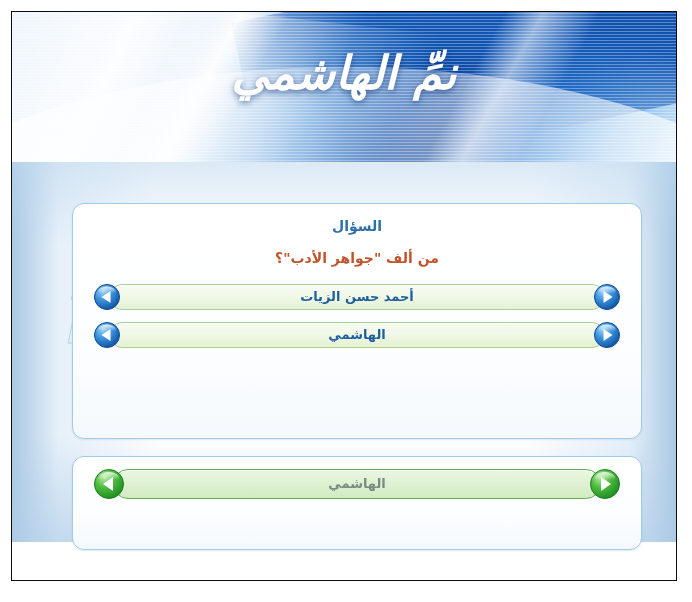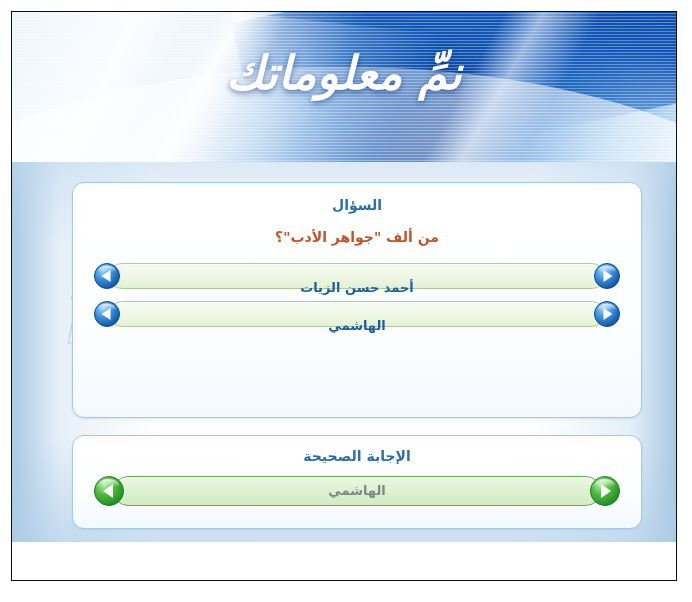--- a/index.html
+++ b/index.html
@@ -126,20 +126,21 @@
 
   
   .card{
     position:absolute;
     box-sizing:border-box;
     border:1px solid #9ecbe6;
     border-radius:12px;
     background:linear-gradient(180deg,#ffffff 0%,#fdfeff 60%,#f4f9fd 100%);
     box-shadow:0 1px 2px rgba(130,170,200,.25);
     z-index:4;
+    margin-top:21px;
   }
   #question-card{left:60px;top:170px;width:570px;height:236px;}
   #answer-card{left:60px;top:423px;width:570px;height:94px;}
 
   .card-title{
     text-align:center;
     color:#2d6fa8;
     font-size:14px;
     font-weight:700;
     direction:rtl;
@@ -166,21 +167,21 @@
   }
   .opt-pill{
     position:absolute;left:14px;right:14px;top:0;height:26px;
     box-sizing:border-box;
     border:1px solid #a9cf9a;
     border-radius:13px;
     background:linear-gradient(180deg,#f7fbf2 0%,#eef7e4 55%,#e3f1d4 100%);
     box-shadow:inset 0 1px 1px rgba(255,255,255,.9);
   }
   .opt-label{
-    position:absolute;left:0;right:0;top:12px;height:26px;line-height:26px;
+    position:absolute;left:0;right:0;top:0;height:26px;line-height:26px;
     text-align:center;
     color:#1f5fa0;
     font-size:13px;
     font-weight:700;
     direction:rtl;
     z-index:2;
   }
   .nav-btn{
     position:absolute;top:-1px;
     width:28px;height:28px;border-radius:50%;
@@ -260,21 +261,21 @@
 
 <div class="frame">
 
   <div class="header">
     <div class="dark-corner"></div>
     <div class="diag-a"></div>
     <div class="diag-b"></div>
     <div class="swoosh-h"></div>
     <div class="stripes"></div>
   </div>
-  <div class="logo">نمِّ معلوماتك</div>
+  <div class="logo">نمِّ الهاشمي</div>
 
   <div class="body-bg"></div>
 
   <div class="watermark">lovely0smile.com</div>
 
   <div class="card" id="question-card">
     <div class="card-title">السؤال</div>
     <div class="question-text">من ألف "جواهر الأدب"؟</div>
 
     <div class="options">
@@ -326,21 +327,20 @@
             <ellipse cx="14" cy="9.5" rx="9" ry="6" fill="url(#bgl1)"></ellipse>
             <polygon points="17.5,8 8.5,14 17.5,20" fill="#ffffff"></polygon>
           </svg>
         </div>
       </div>
 
     </div>
   </div>
 
   <div class="card" id="answer-card">
-    <div class="card-title">الإجابة الصحيحة</div>
     <div class="ans-row">
       <div class="ans-pill"></div>
       <div class="ans-label">الهاشمي</div>
       <div class="ans-btn right">
         <svg viewBox="0 0 32 32" xmlns="http://www.w3.org/2000/svg">
           <defs>
             <radialGradient id="gg1" cx="35%" cy="28%" r="78%">
               <stop offset="0%" stop-color="#b8eda4"></stop>
                 <stop offset="45%" stop-color="#4cbb3d"></stop>
               <stop offset="100%" stop-color="#1d8a22"></stop>

